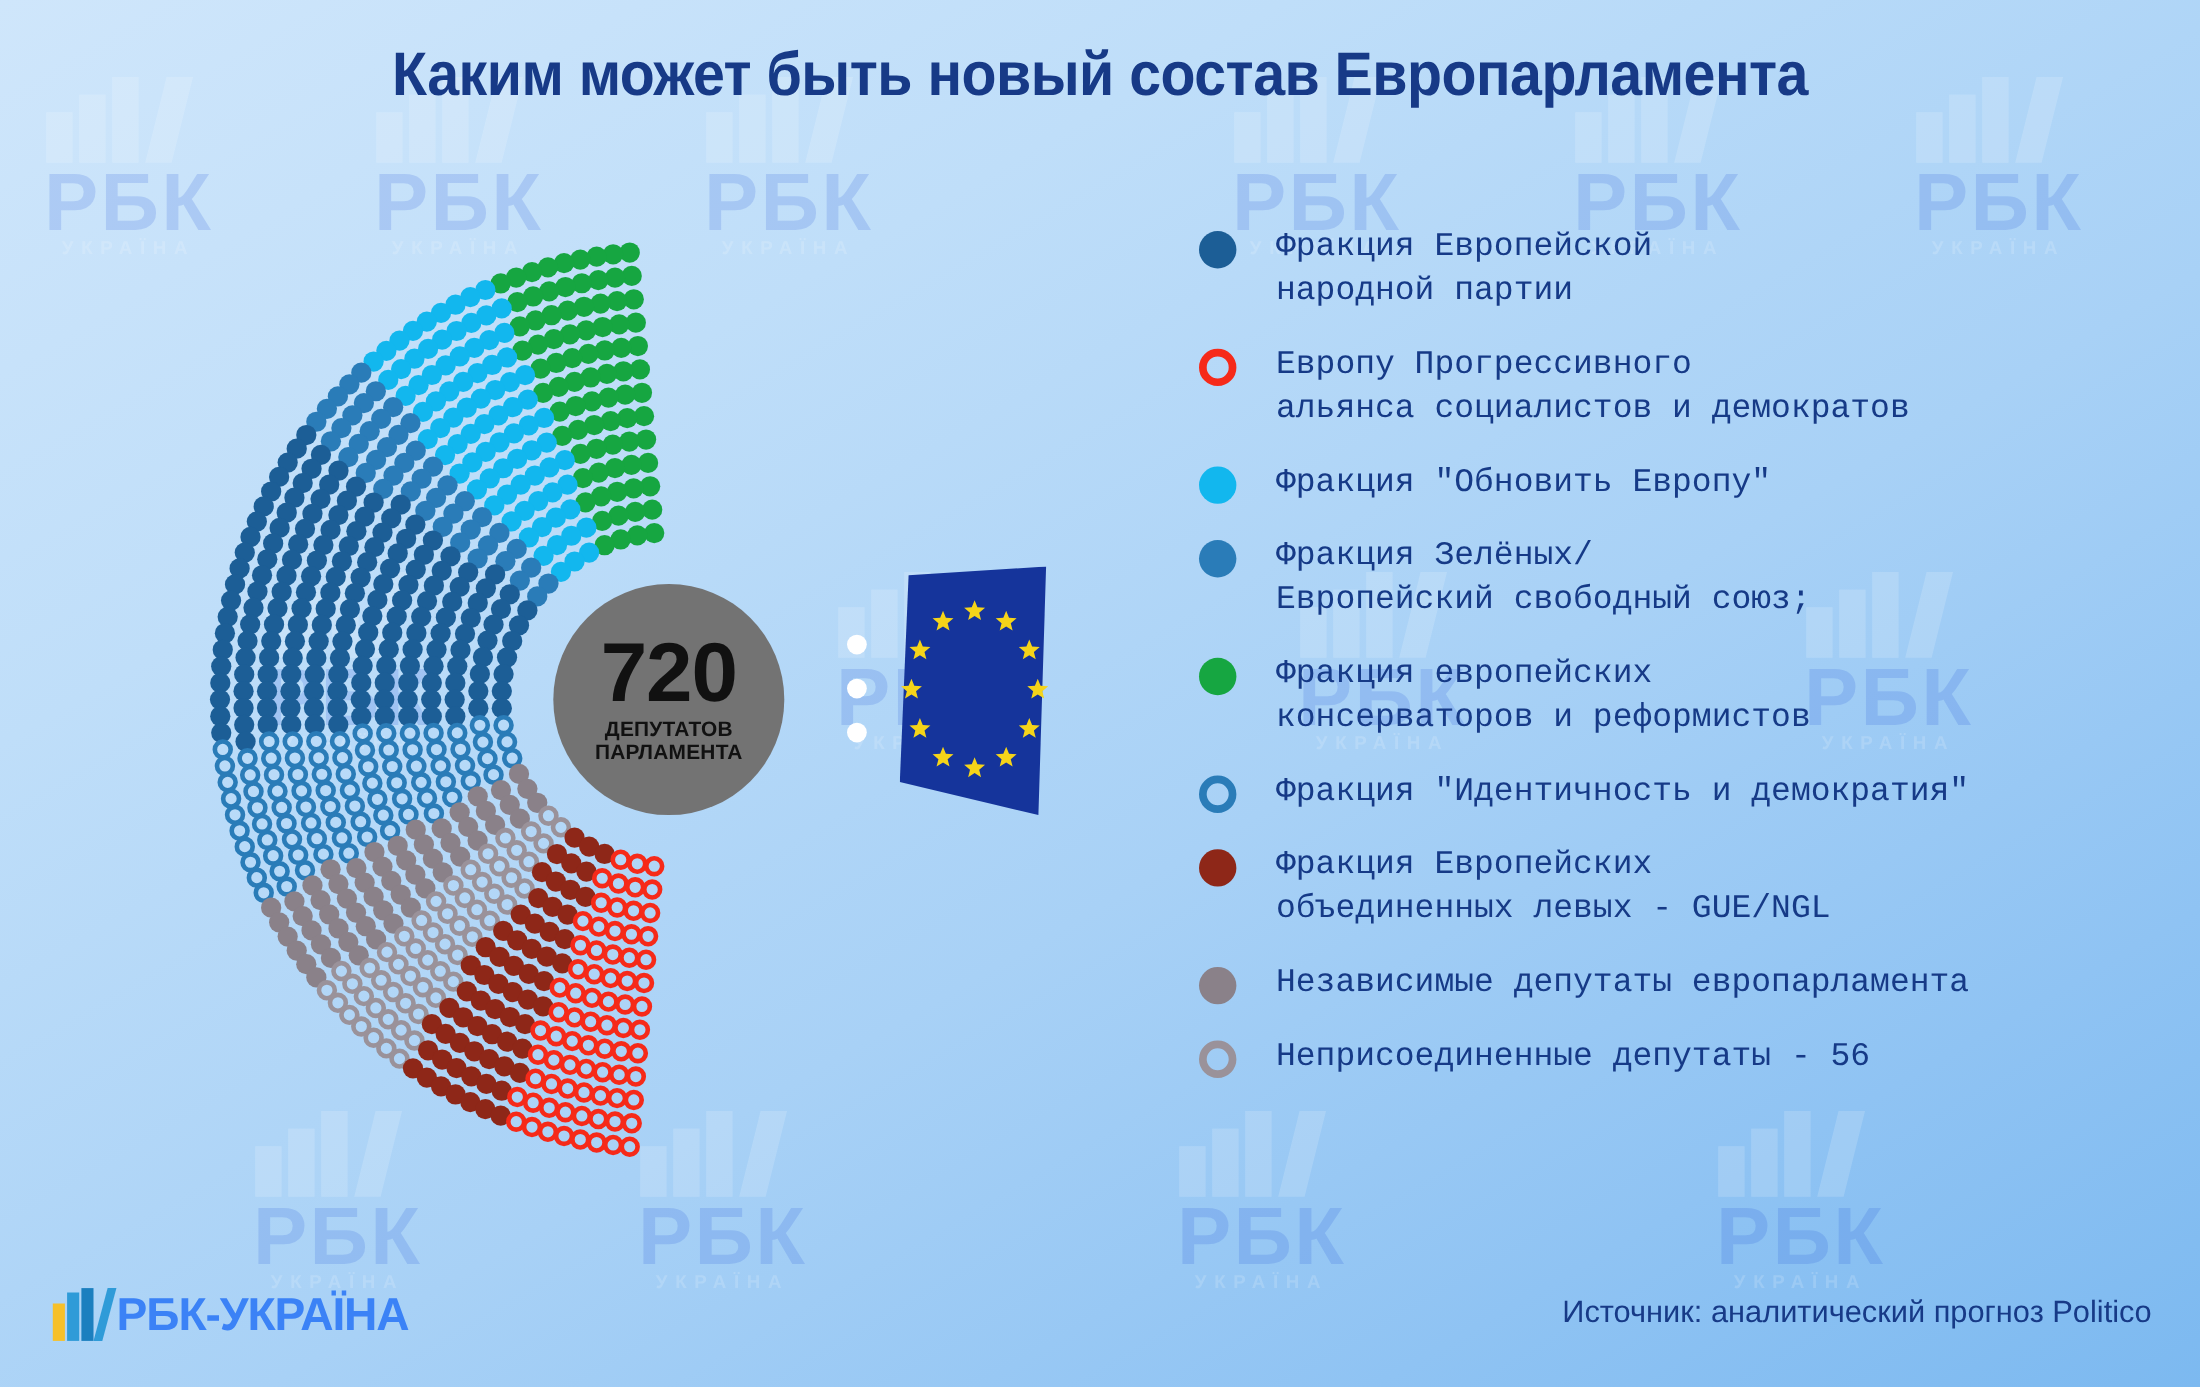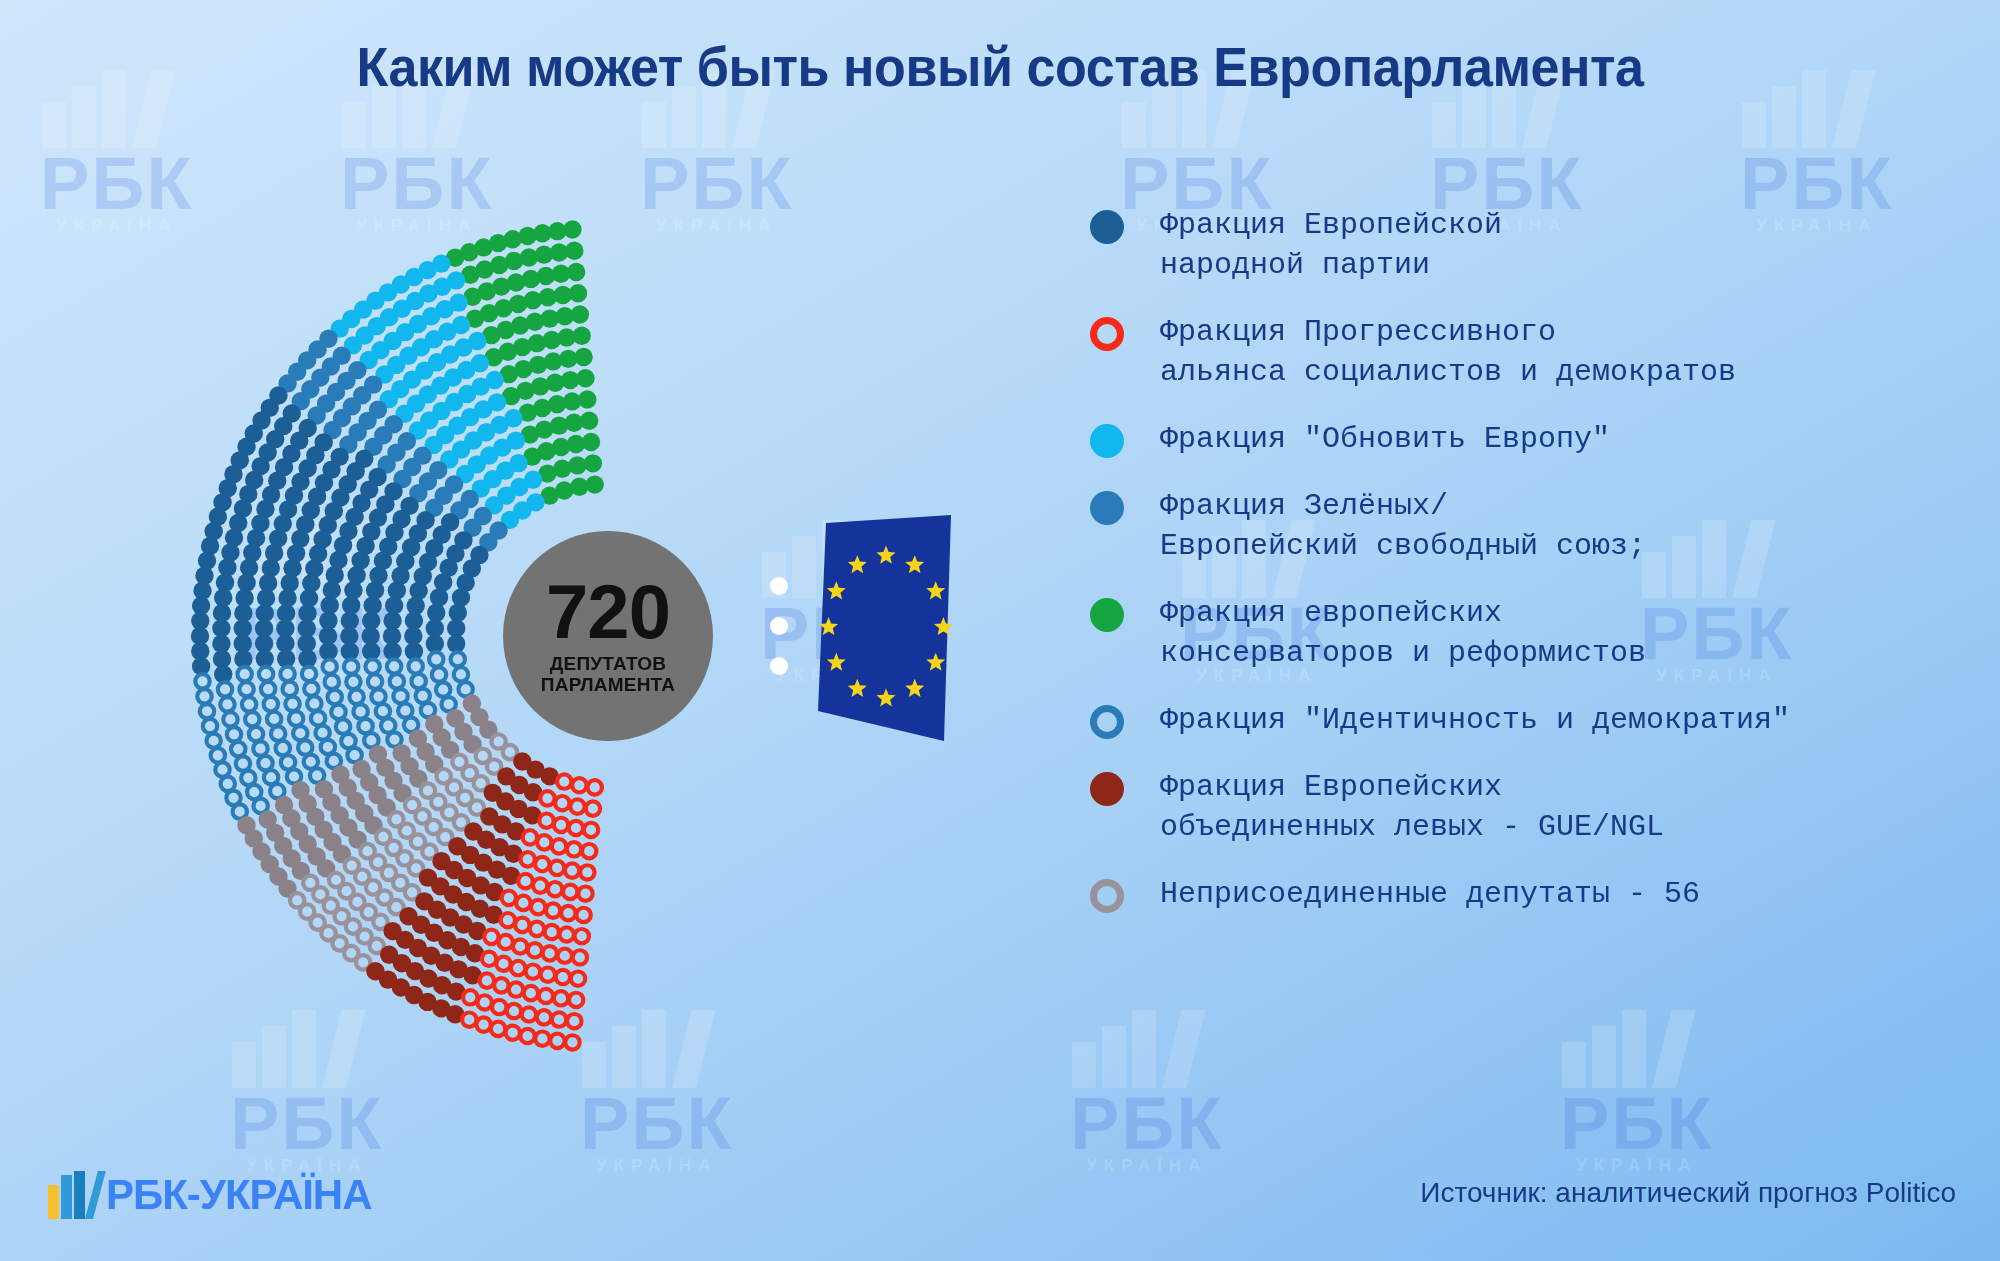--- a/index.html
+++ b/index.html
@@ -988,21 +988,21 @@
   <div class="legend-item">
     <span class="marker" style="background: rgb(28, 94, 150);"></span>
     <span class="txt">
       <span>Фракция Европейской</span>
       <span class="l2">народной партии</span>
     </span>
   </div>
   <div class="legend-item">
     <span class="marker" style="background: transparent; border: 7px solid rgb(246, 42, 25);"></span>
     <span class="txt">
-      <span>Фракция Прогрессивного</span>
+      <span>Европу Прогрессивного</span>
       <span class="l2">альянса социалистов и демократов</span>
     </span>
   </div>
   <div class="legend-item">
     <span class="marker" style="background: rgb(18, 183, 238);"></span>
     <span class="txt">
       <span>Фракция "Обновить Европу"</span>
       
     </span>
   </div>
@@ -1025,20 +1025,27 @@
     <span class="txt">
       <span>Фракция "Идентичность и демократия"</span>
       
     </span>
   </div>
   <div class="legend-item">
     <span class="marker" style="background: rgb(142, 39, 24);"></span>
     <span class="txt">
       <span>Фракция Европейских</span>
       <span class="l2">объединенных левых - GUE/NGL</span>
+    </span>
+  </div>
+  <div class="legend-item">
+    <span class="marker" style="background: rgb(138, 129, 137);"></span>
+    <span class="txt">
+      <span>Независимые депутаты европарламента</span>
+      
     </span>
   </div>
   <div class="legend-item">
     <span class="marker" style="background: transparent; border: 7px solid rgb(154, 146, 154);"></span>
     <span class="txt">
       <span>Неприсоединенные депутаты - 56</span>
       
     </span>
   </div>
 </div>

